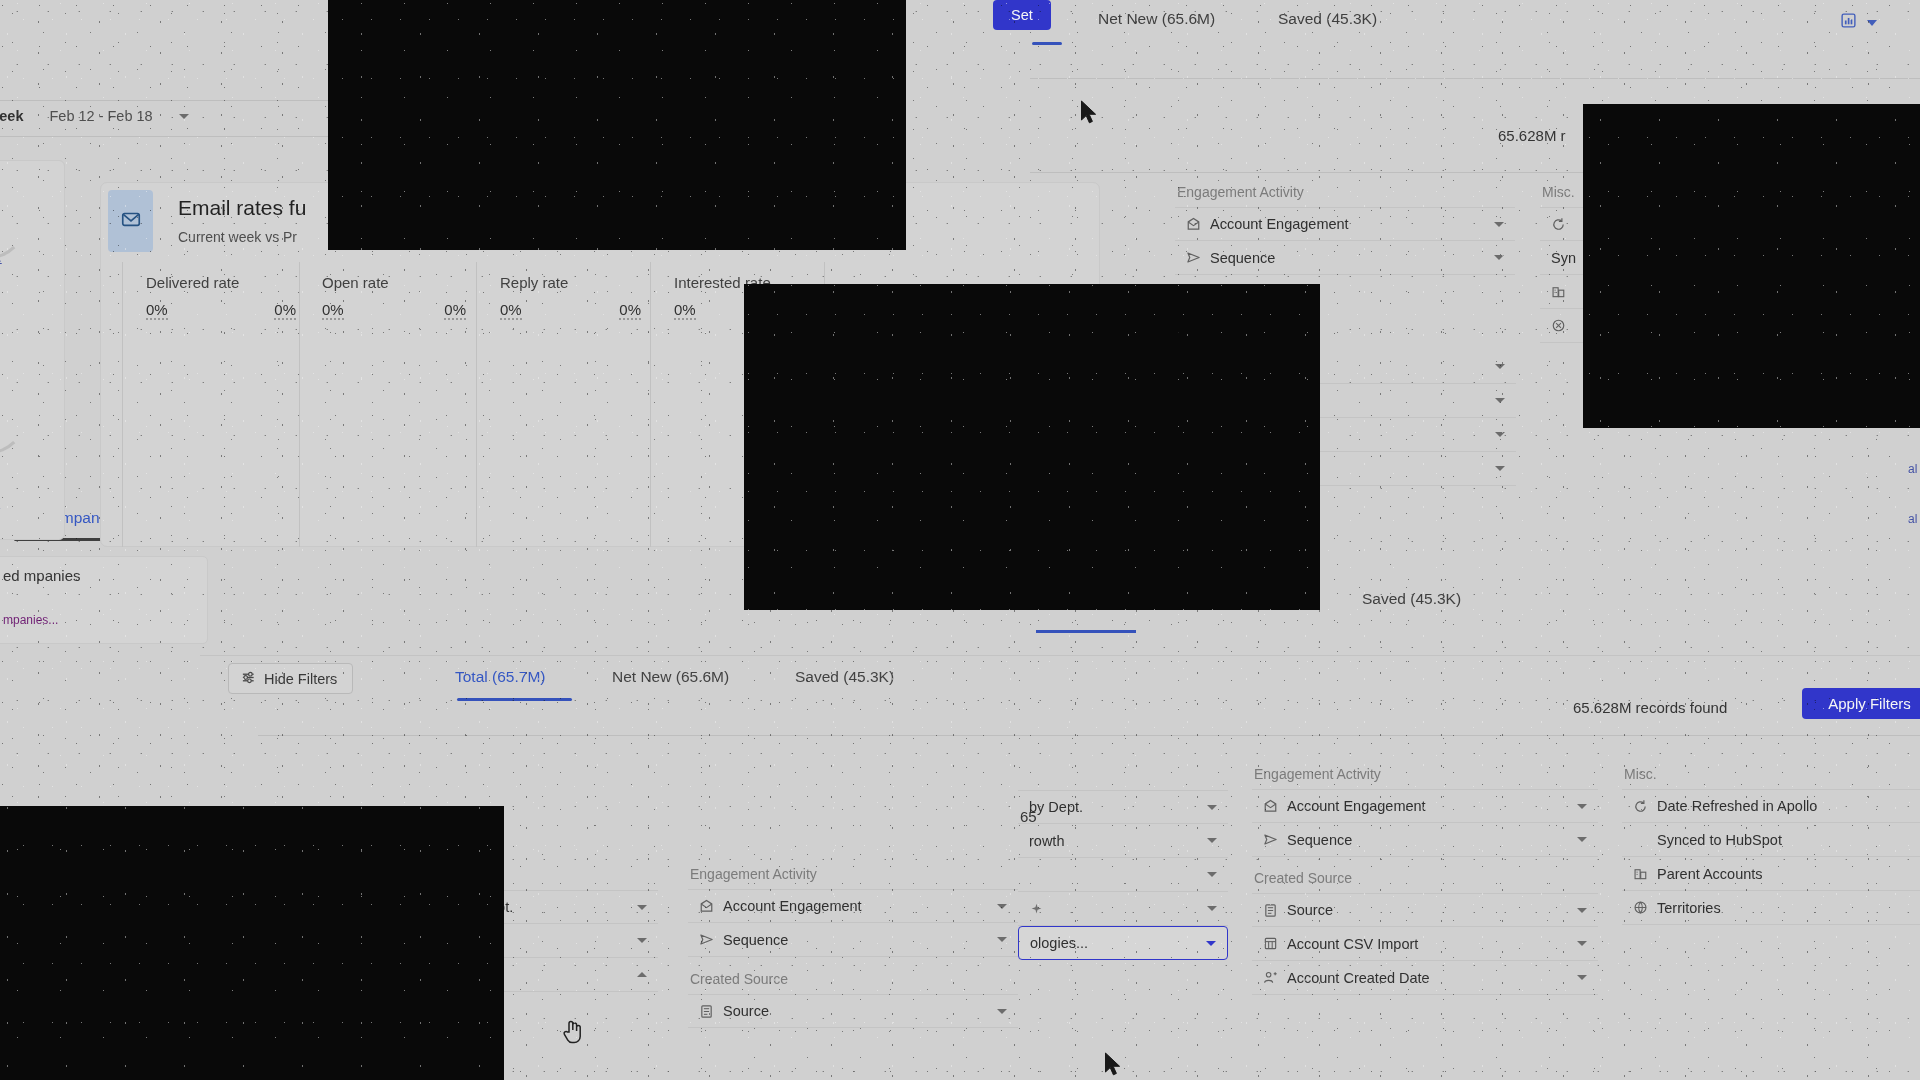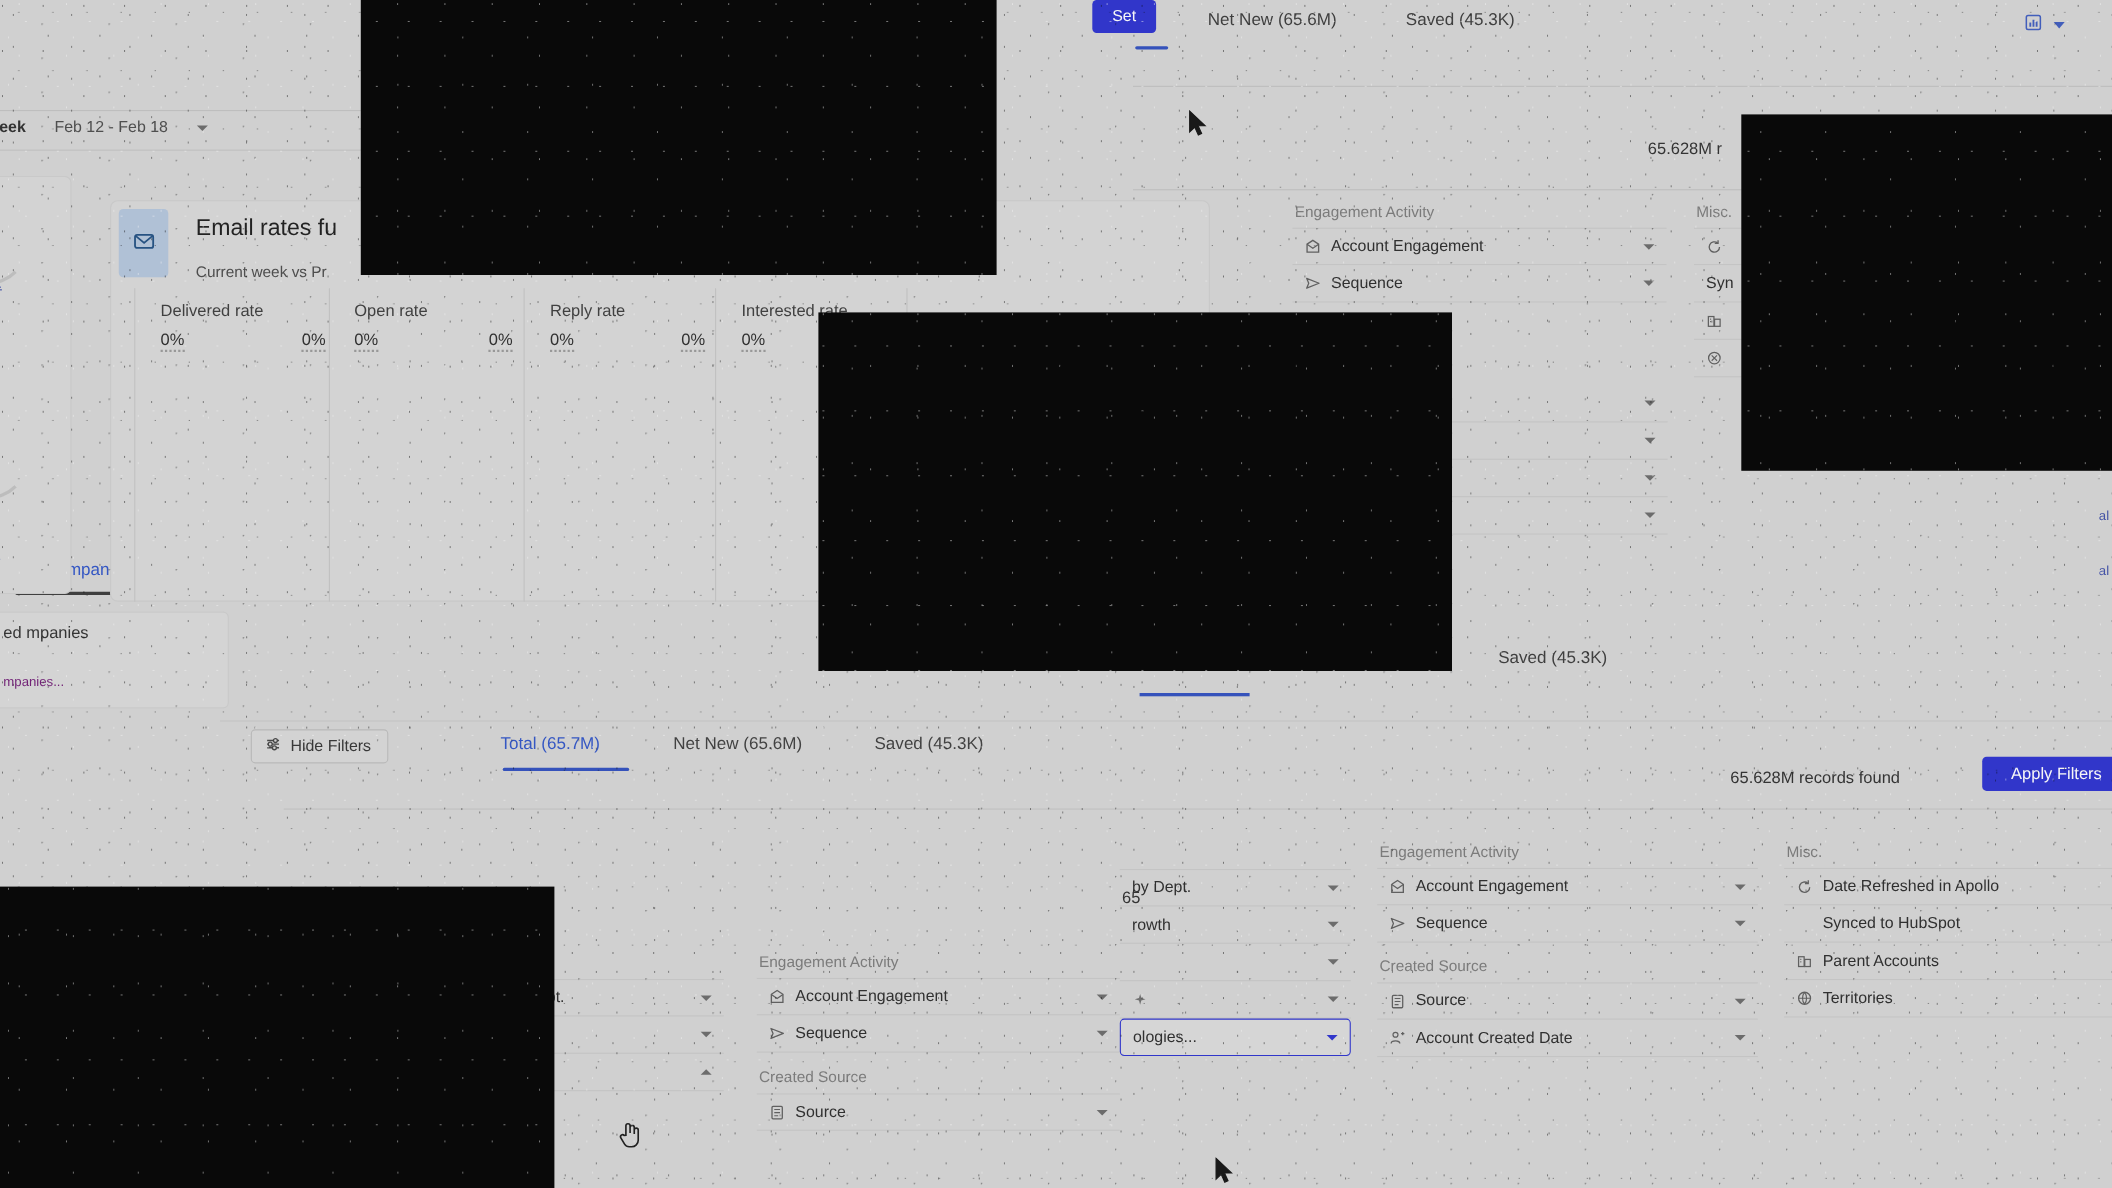--- a/index.html
+++ b/index.html
@@ -91,21 +91,21 @@
   .records-txt { font-size: 15px; color:#2e2e2e; white-space: nowrap; }
 
   
   .blackbox { background:#000; z-index: 500; }
 
   
   .cursor { z-index: 880; }
 
   
   .efc-title { font-size: 21px; font-weight: normal; color:#1b1b1b; white-space:nowrap; }
-  .efc-sub { font-size: 14px; color:#4a4a4a; white-space:nowrap; margin-top:13px;}
+  .efc-sub { font-size: 14px; color:#4a4a4a; white-space:nowrap; margin-top:3px;}
   .efc-metric-label { font-size:15px; color:#3b3b3b; white-space:nowrap;}
   .efc-metric-val { font-size:15px; color:#2b2b2b; }
   .efc-col { position:relative; }
   .dotted { border-bottom: 2px dotted #9a9a9a; }
 
   .date-pill { font-size: 14.5px; color:#4b4b4b; white-space: nowrap; }
 </style>
 </head>
 <body>
 
@@ -293,20 +293,32 @@
             <line x1="5.2" y1="8" x2="10.8" y2="8" stroke="#5e5e5e" stroke-width="1.1"></line>
             <line x1="5.2" y1="11" x2="9" y2="11" stroke="#5e5e5e" stroke-width="1.1"></line>
           </svg>
       </span>
       <span>Source</span>
       <span class="caret"></span>
     </div>
     <div class="filter-row">
       <span class="ficon">
         <svg width="15" height="15" viewBox="0 0 16 16">
+            <rect x="2.5" y="2.5" width="11" height="11" rx="1" fill="none" stroke="#5e5e5e" stroke-width="1.25"></rect>
+            <line x1="2.5" y1="6" x2="13.5" y2="6" stroke="#5e5e5e" stroke-width="1.1"></line>
+            <line x1="6" y1="6" x2="6" y2="13.5" stroke="#5e5e5e" stroke-width="1.1"></line>
+            <line x1="9.8" y1="6" x2="9.8" y2="13.5" stroke="#5e5e5e" stroke-width="1.1"></line>
+          </svg>
+      </span>
+      <span>Account CSV Import</span>
+      <span class="caret"></span>
+    </div>
+    <div class="filter-row">
+      <span class="ficon">
+        <svg width="15" height="15" viewBox="0 0 16 16">
             <circle cx="6" cy="5" r="2.4" fill="none" stroke="#5e5e5e" stroke-width="1.2"></circle>
             <path d="M1.8 13.5 C1.8 10.2 10.2 10.2 10.2 13.5" fill="none" stroke="#5e5e5e" stroke-width="1.2"></path>
             <line x1="11.4" y1="4" x2="14.6" y2="4" stroke="#5e5e5e" stroke-width="1.2"></line>
             <line x1="13" y1="2.4" x2="13" y2="5.6" stroke="#5e5e5e" stroke-width="1.2"></line>
           </svg>
       </span>
       <span>Account Created Date</span>
       <span class="caret"></span>
     </div>
   </div>

